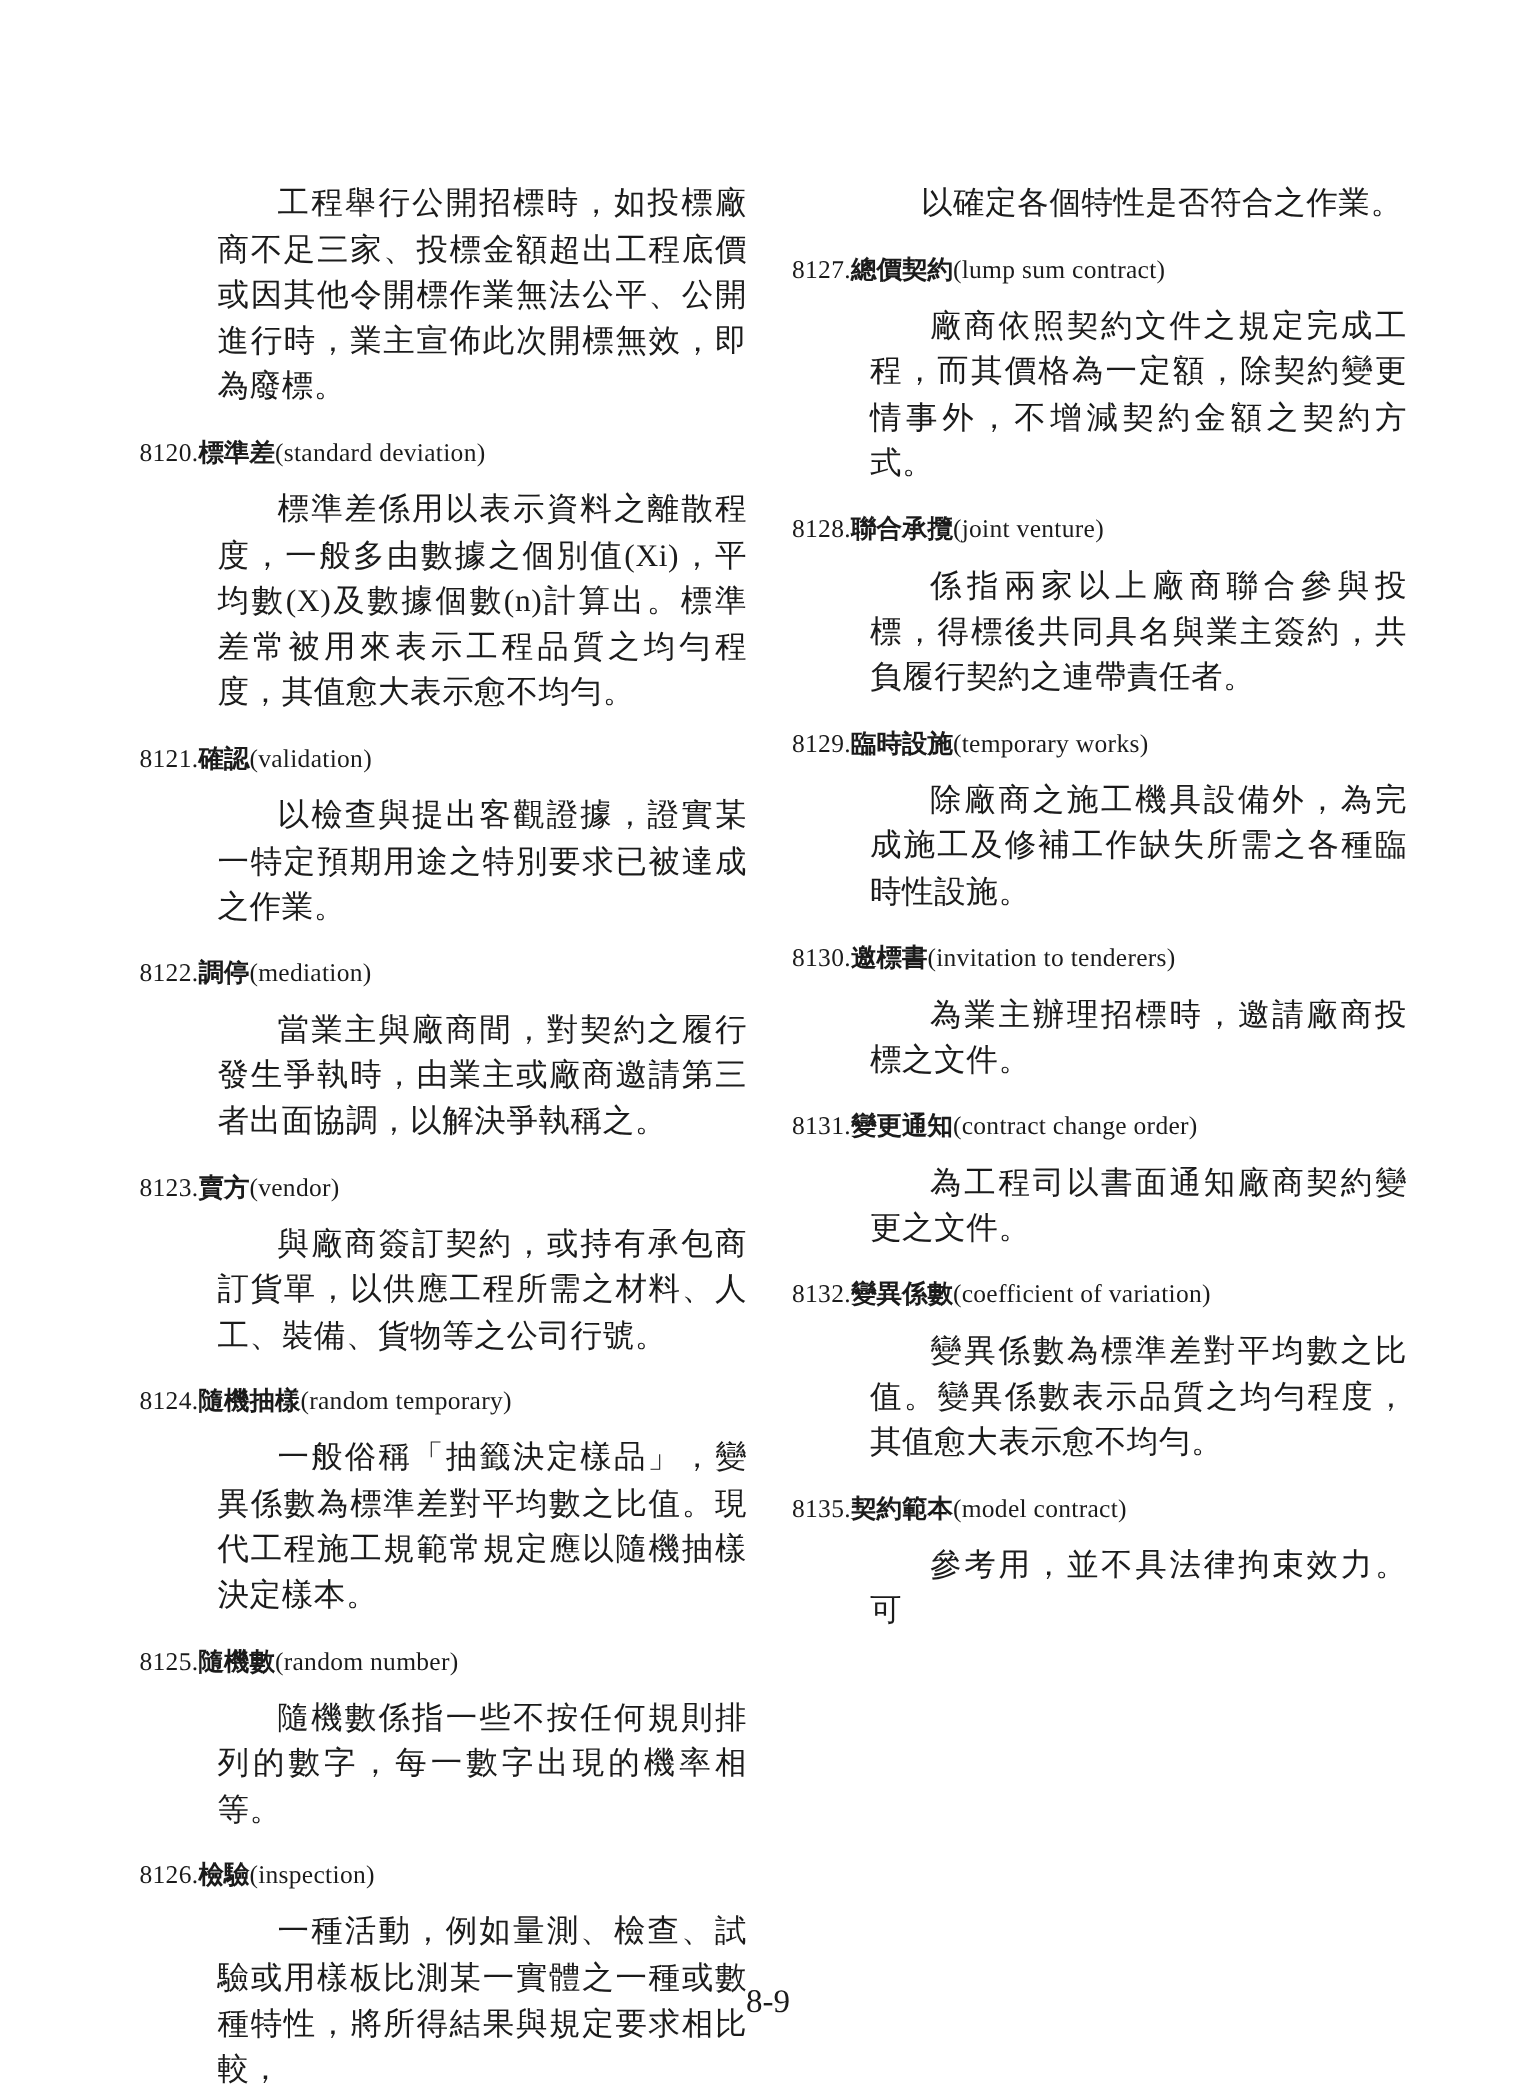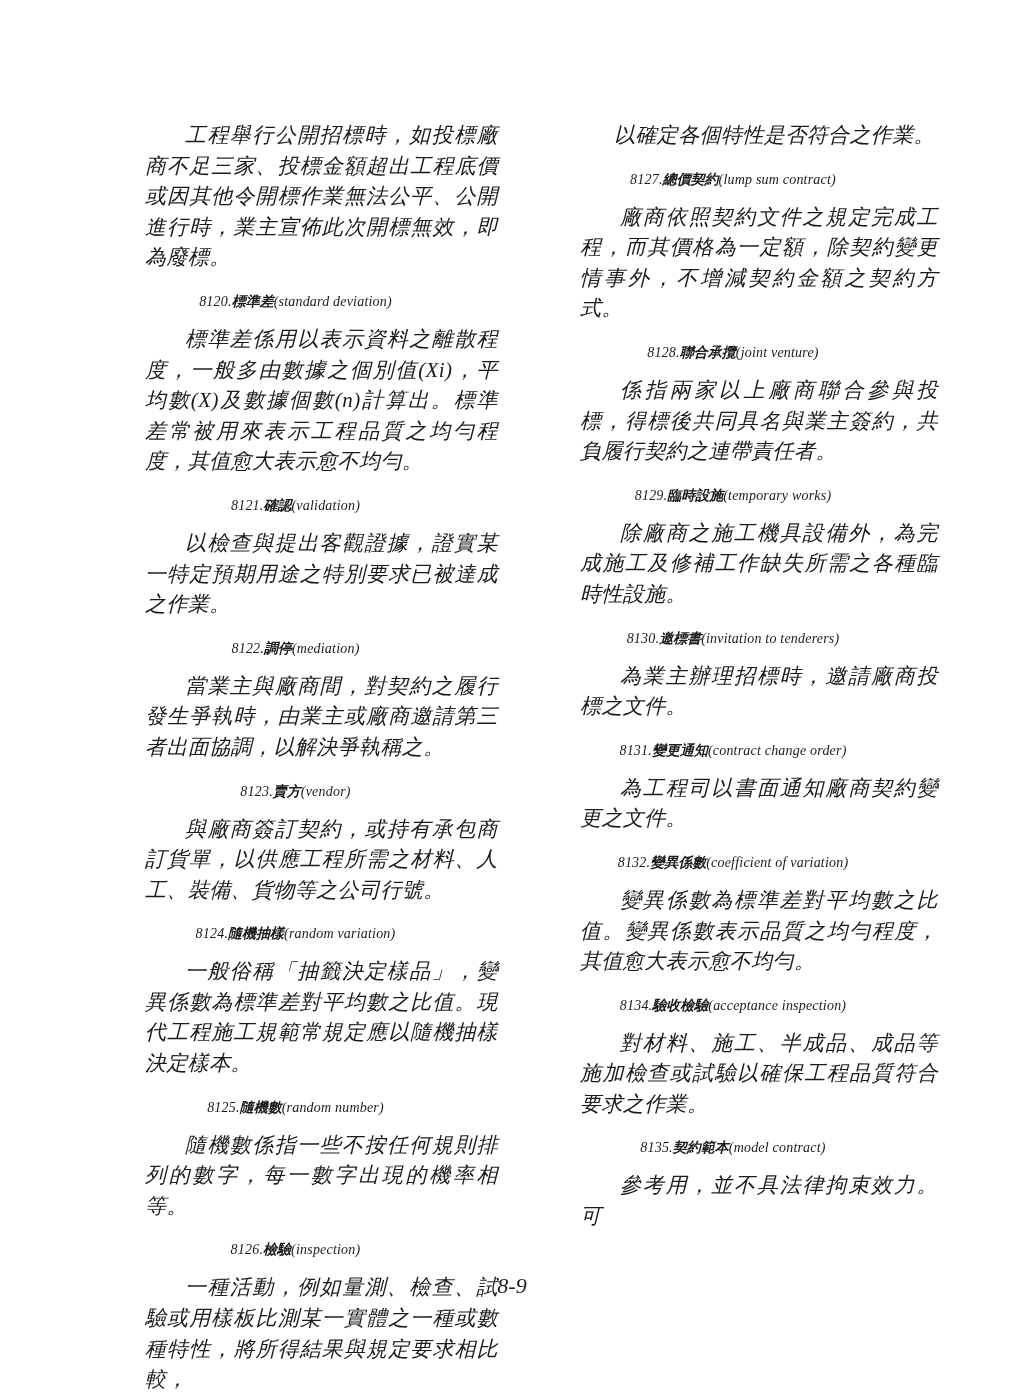--- a/index.html
+++ b/index.html
@@ -13,42 +13,40 @@
     color: #1b1b1b;
     font-family: "Liberation Serif", "DejaVu Serif", serif;
     position: relative;
     overflow: hidden;
   }
   .page {
     position: relative;
     width: 1024px;
     height: 1400px;
     background: #ffffff;
-    font-style: italic;
   }
   .column {
     position: absolute;
     top: 120px;
     font-size: 21px;
     line-height: 30.6px;
   }
   .column.left {
     left: 93px;
     width: 405px;
   }
   .column.right {
     left: 528px;
     width: 410px;
   }
   .entry-heading {
     margin: 13px 0 7px 0;
-    font-size: 14px;
+    font-size: 17px;
     line-height: 31px;
     font-weight: normal;
-    text-align: center;
   }
   .entry-heading .num,
   .entry-heading .eng {
     font-weight: normal;
     letter-spacing: 0.2px;
   }
   .entry-heading .term {
     font-weight: bold;
   }
   p.definition {
@@ -62,21 +60,21 @@
     text-indent: 0;
     margin-left: 86px;
   }
   p.definition.flush-top {
     margin-top: 0;
   }
   .page-number {
     position: absolute;
     left: 0;
     right: 0;
-    top: 1271px;
+    top: 1319px;
     text-align: center;
     font-size: 22px;
     line-height: 30px;
   }
 </style>
 </head>
 <body>
 
 <div class="page">
 
@@ -97,21 +95,21 @@
       <h2 class="entry-heading"><span class="num">8122.</span><span class="term">調停</span><span class="eng">(mediation)</span></h2>
       <p class="definition">當業主與廠商間，對契約之履行發生爭執時，由業主或廠商邀請第三者出面協調，以解決爭執稱之。</p>
     </div>
 
     <div class="entry">
       <h2 class="entry-heading"><span class="num">8123.</span><span class="term">賣方</span><span class="eng">(vendor)</span></h2>
       <p class="definition">與廠商簽訂契約，或持有承包商訂貨單，以供應工程所需之材料、人工、裝備、貨物等之公司行號。</p>
     </div>
 
     <div class="entry">
-      <h2 class="entry-heading"><span class="num">8124.</span><span class="term">隨機抽樣</span><span class="eng">(random variation)</span></h2>
+      <h2 class="entry-heading"><span class="num">8124.</span><span class="term">隨機抽樣</span><span class="eng">(random temporary)</span></h2>
       <p class="definition">一般俗稱「抽籤決定樣品」，變異係數為標準差對平均數之比值。現代工程施工規範常規定應以隨機抽樣決定樣本。</p>
     </div>
 
     <div class="entry">
       <h2 class="entry-heading"><span class="num">8125.</span><span class="term">隨機數</span><span class="eng">(random number)</span></h2>
       <p class="definition">隨機數係指一些不按任何規則排列的數字，每一數字出現的機率相等。</p>
     </div>
 
     <div class="entry">
       <h2 class="entry-heading"><span class="num">8126.</span><span class="term">檢驗</span><span class="eng">(inspection)</span></h2>
@@ -146,24 +144,20 @@
       <h2 class="entry-heading"><span class="num">8131.</span><span class="term">變更通知</span><span class="eng">(contract change order)</span></h2>
       <p class="definition">為工程司以書面通知廠商契約變更之文件。</p>
     </div>
 
     <div class="entry">
       <h2 class="entry-heading"><span class="num">8132.</span><span class="term">變異係數</span><span class="eng">(coefficient of variation)</span></h2>
       <p class="definition">變異係數為標準差對平均數之比值。變異係數表示品質之均勻程度，其值愈大表示愈不均勻。</p>
     </div>
 
 
-    <div class="entry">
-      <h2 class="entry-heading"><span class="num">8134.</span><span class="term">驗收檢驗</span><span class="eng">(acceptance inspection)</span></h2>
-      <p class="definition">對材料、施工、半成品、成品等施加檢查或試驗以確保工程品質符合要求之作業。</p>
-    </div>
 
     <div class="entry">
       <h2 class="entry-heading"><span class="num">8135.</span><span class="term">契約範本</span><span class="eng">(model contract)</span></h2>
       <p class="definition">參考用，並不具法律拘束效力。可</p>
     </div>
   </div>
 
   <div class="page-number">8-9</div>
 
 </div>

